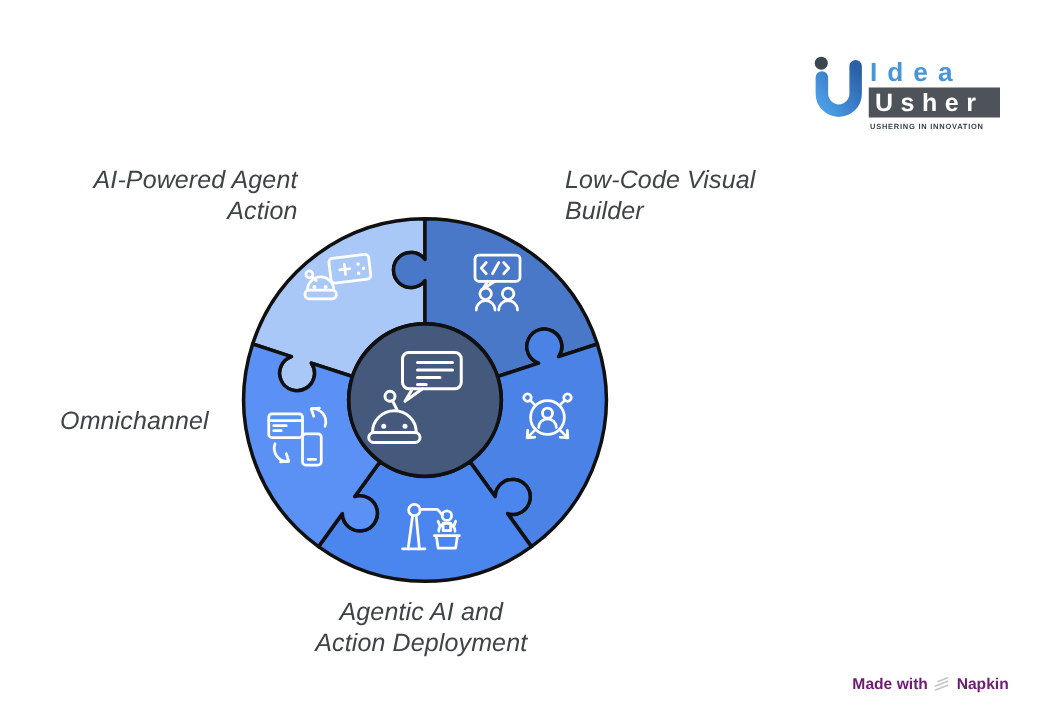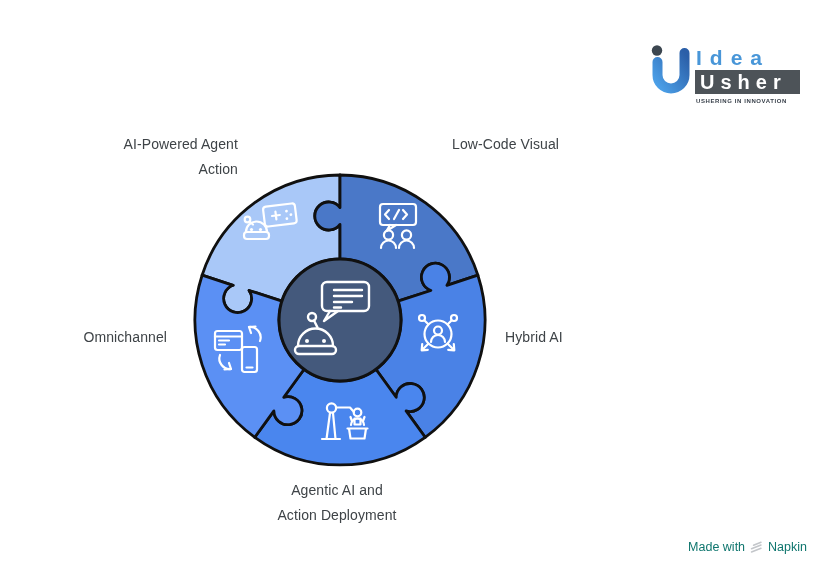--- a/index.html
+++ b/index.html
@@ -1,28 +1,28 @@
 <!DOCTYPE html>
 <html><head>
 <meta charset="utf-8">
 <style>
   html,body{margin:0;padding:0;background:#fff;}
   .canvas{position:relative;width:832px;height:577px;background:#ffffff;overflow:hidden;
           font-family:"Liberation Sans",sans-serif;}
   svg{position:absolute;}
-  .seg-label{position:absolute;font-size:14px;line-height:25px;color:#3e4347;letter-spacing:.1px;}
+  .seg-label{position:absolute;font-size:20px;line-height:25px;color:#3e4347;letter-spacing:.1px;font-style:italic;}
   .seg-label .lbl-line{display:block;}
   .al-r{text-align:right;}
   .al-c{text-align:center;}
   .wicon{fill:none;stroke:#ffffff;stroke-width:2.2;stroke-linecap:round;stroke-linejoin:round;}
   .cicon{stroke-width:2.4;}
   .wdot{fill:#ffffff;stroke:none;}
   .segs path{stroke:#101010;stroke-width:2.8;stroke-linejoin:round;}
   .footer{position:absolute;right:25px;top:540px;display:flex;align-items:center;gap:5px;
-          color:#0f766e;font-size:12.5px;}
+          color:#701a75;font-size:12.5px;font-weight:bold;}
   .logo-text{font-family:"Liberation Sans",sans-serif;font-weight:bold;}
 </style>
 </head>
 <body>
 
 <div class="canvas">
 
   <svg style="left:650px;top:42px" width="152" height="62" viewBox="0 0 152 62">
     <defs>
       <linearGradient id="ug" x1="0" y1="1" x2="1" y2="0">
@@ -133,24 +133,24 @@
     </g>
   </svg>
 
   <div class="seg-label al-r" style="right:594px;top:132px;width:200px">
     <span class="lbl-line">AI-Powered Agent</span>
     <span class="lbl-line">Action</span>
   </div>
 
   <div class="seg-label" style="left:452px;top:132px;width:200px">
     <span class="lbl-line">Low-Code Visual</span>
+    <span class="lbl-line">Builder</span>
   </div>
 
   <div class="seg-label" style="left:505px;top:325px;width:200px">
-    <span class="lbl-line">Hybrid AI</span>
   </div>
 
   <div class="seg-label al-c" style="left:217px;top:478px;width:240px">
     <span class="lbl-line">Agentic AI and</span>
     <span class="lbl-line">Action Deployment</span>
   </div>
 
   <div class="seg-label al-r" style="right:665px;top:325px;width:160px">
     <span class="lbl-line">Omnichannel</span>
   </div>

